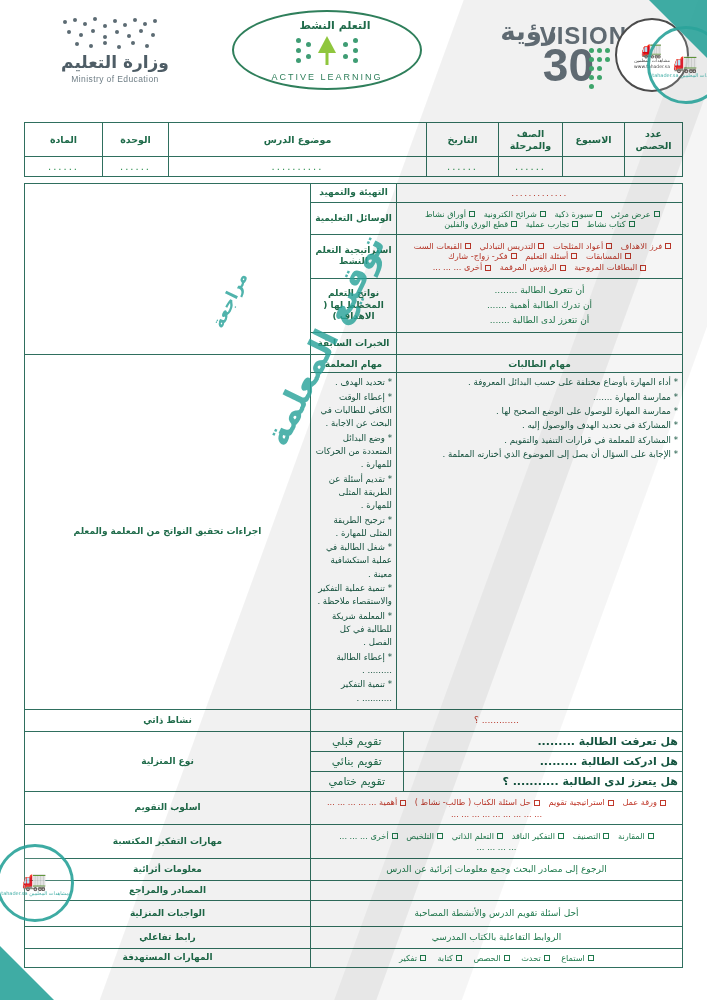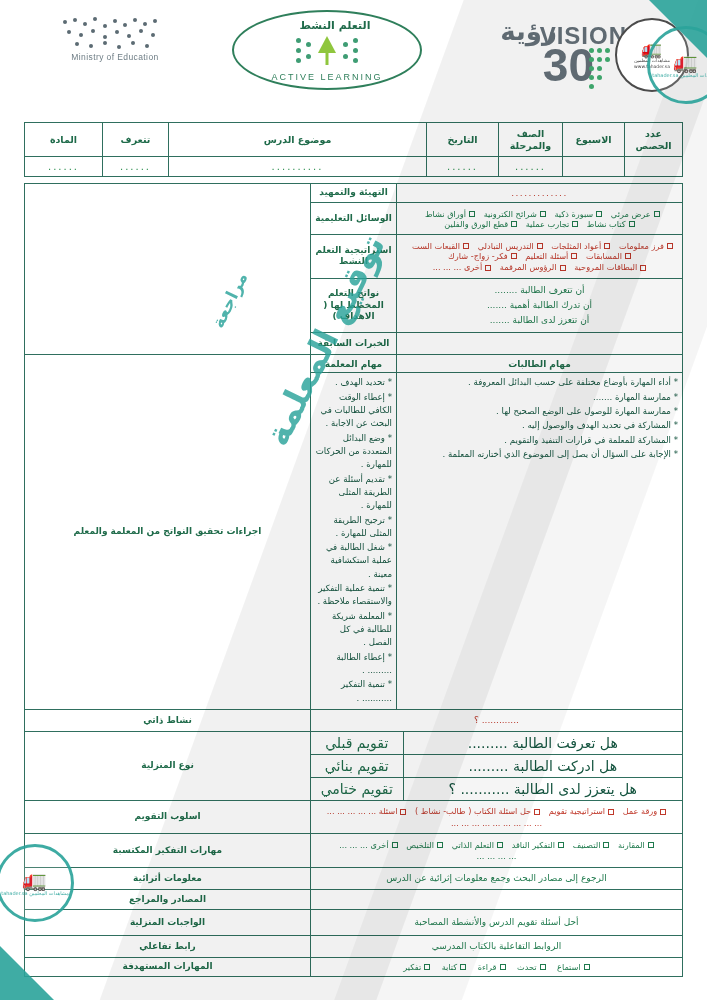--- a/index.html
+++ b/index.html
@@ -193,23 +193,23 @@
   }
   .chk.g { border-color:#1f7a4d; }
   .optrow { margin:1.5px 0; text-align:center; }
   .goals { text-align:center; font-size:9px; color:#1f7a4d; line-height:1.7; }
   .two-col-head th {
     text-align:center; font-weight:bold; color:#1f6b4a; font-size:9px; height:18px;
   }
   .proc td { vertical-align:top; font-size:8.6px; line-height:1.55; color:#14543f; }
   .proc ul { margin:0; padding:0; list-style:none; }
   .proc li { margin:0 0 1px 0; }
-  .eval-sub td { height:19px; font-size:14px; }
+  .eval-sub td { height:19px; font-size:11px; }
   .eval-sub .k { width:92px; text-align:center; color:#1f6b4a; }
-  .eval-sub .v { text-align:center; color:#14543f; }
+  .eval-sub .v { color:#14543f;font-weight:bold; }
   .center-red { text-align:center; color:#c0392b; font-size:9px; }
   .center-green { text-align:center; color:#1f7a4d; font-size:9px; }
   .skills { text-align:center; font-size:8.4px; color:#1f7a4d; }
   
   .wm {
     position:absolute;
     font-weight:bold;
     color:#2aa39a;
     opacity:.82;
     transform:rotate(-64deg);
@@ -322,35 +322,36 @@
           <span style="left:72px;top:18px;"></span>
         <span style="left:84px;top:13px;"></span>
           <span style="left:96px;top:17px;"></span>
         <span style="left:20px;top:26px;"></span>
           <span style="left:34px;top:28px;"></span>
         <span style="left:48px;top:25px;"></span>
           <span style="left:62px;top:29px;"></span>
         <span style="left:76px;top:25px;"></span>
           <span style="left:90px;top:28px;"></span>
       </div>
+      <div class="moe-ar">وزارة التعليم</div>
       <div class="moe-en">Ministry of Education</div>
     </div>
   </div>
 
 
   <div class="tbl-wrap">
     <table>
       <tbody>
           <tr class="info-head">
         <th style="width:58px">عدد الحصص</th>
         <th style="width:62px">الاسبوع</th>
         <th style="width:64px">الصف والمرحلة</th>
         <th style="width:72px">التاريخ</th>
         <th>موضوع الدرس</th>
-        <th style="width:66px">تتعرف</th>
+        <th style="width:66px">الوحدة</th>
         <th style="width:78px">المادة</th>
       </tr>
       <tr class="info-val">
         <td></td>
         <td></td>
         <td>......</td>
         <td>......</td>
         <td>..........</td>
         <td>......</td>
         <td>......</td>
@@ -387,21 +388,21 @@
             &nbsp;
             <span class="opt g"><span class="chk g"></span><span>قطع الورق والفلين</span></span>
           </div>
         </td>
         <td class="lbl">الوسائل التعليمية</td>
       </tr>
 
       <tr>
         <td class="cell">
           <div class="optrow">
-            <span class="opt"><span class="chk"></span><span>فرز معلومات</span></span>
+            <span class="opt"><span class="chk"></span><span>فرز الاهداف</span></span>
             &nbsp;
             <span class="opt"><span class="chk"></span><span>أعواد المثلجات</span></span>
             &nbsp;
             <span class="opt"><span class="chk"></span><span>التدريس التبادلي</span></span>
             &nbsp;
             <span class="opt"><span class="chk"></span><span>القبعات الست</span></span>
             &nbsp;
             <span class="opt"><span class="chk"></span><span>المسابقات</span></span>
             &nbsp;
             <span class="opt"><span class="chk"></span><span>أسئلة التعليم</span></span>
@@ -494,21 +495,21 @@
 
       <tr>
         <td class="cell" colspan="2">
           <div class="optrow">
             <span class="opt"><span class="chk"></span><span>ورقة عمل</span></span>
             &nbsp;
             <span class="opt"><span class="chk"></span><span>استراتيجية تقويم</span></span>
             &nbsp;
             <span class="opt"><span class="chk"></span><span>حل اسئلة الكتاب ( طالب- نشاط )</span></span>
             &nbsp;
-            <span class="opt"><span class="chk"></span><span>اسئلة ... ... ... ... ...</span></span>
+            <span class="opt"><span class="chk"></span><span>أهمية ... ... ... ... ...</span></span>
           </div>
           <div class="optrow opt">... ... ... ... ... ... ... ... ...</div>
         </td>
         <td class="lbl">اسلوب التقويم</td>
       </tr>
 
       <tr>
         <td class="cell" colspan="2">
           <div class="optrow">
             <span class="opt g"><span class="chk g"></span><span>المقارنة</span></span>
@@ -547,21 +548,21 @@
         <td class="cell center-green" colspan="2" style="height:22px">الروابط التفاعلية بالكتاب المدرسي</td>
         <td class="lbl">رابط تفاعلي</td>
       </tr>
 
       <tr>
         <td class="cell cell-c" colspan="2">
           <span class="opt g"><span class="chk g"></span><span>استماع</span></span>
           &nbsp;&nbsp;
           <span class="opt g"><span class="chk g"></span><span>تحدث</span></span>
           &nbsp;&nbsp;
-          <span class="opt g"><span class="chk g"></span><span>قراءة</span></span>
+          <span class="opt g"><span class="chk g"></span><span>الحصص</span></span>
           &nbsp;&nbsp;
           <span class="opt g"><span class="chk g"></span><span>كتابة</span></span>
           &nbsp;&nbsp;
           <span class="opt g"><span class="chk g"></span><span>تفكير</span></span>
         </td>
         <td class="lbl">المهارات المستهدفة</td>
       </tr>
 
     </tbody>
       </table>

